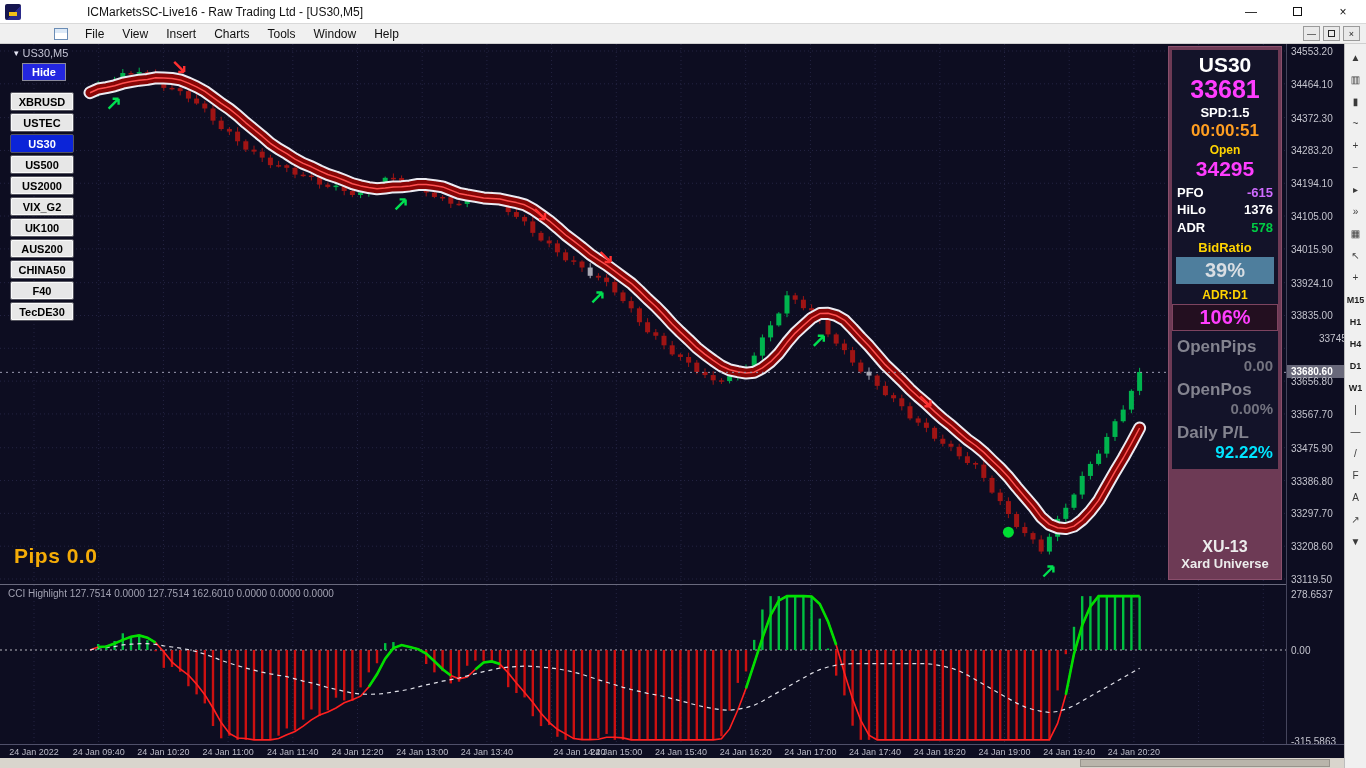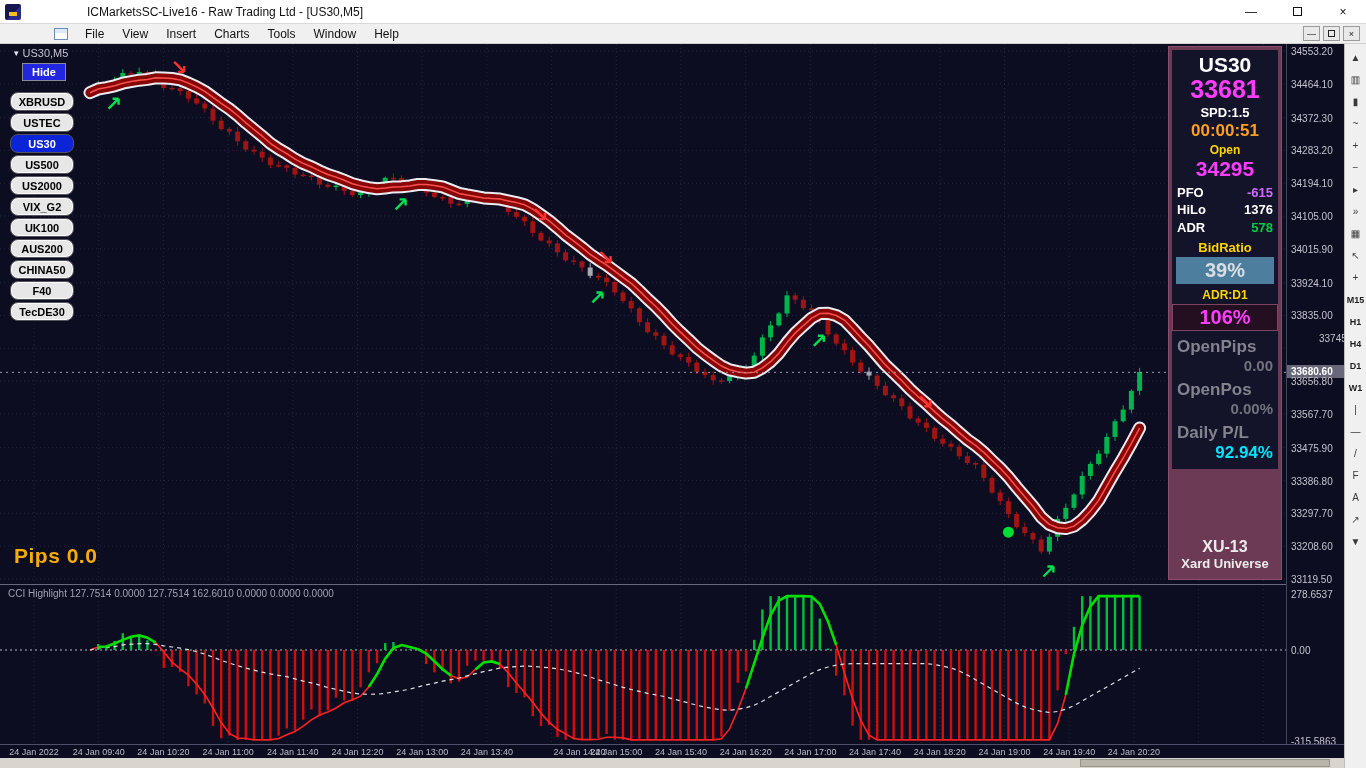--- a/index.html
+++ b/index.html
@@ -44,21 +44,21 @@
                font-size:11px; color:#c2c2d2; z-index:7; }
   .chart-tab .chev { color:#e8e8f6; font-size:9px; }
 
   .hide-btn { position:absolute; top:63px; left:22px; width:44px; height:18px; background:#2326e0;
               color:#fff; font-size:11px; font-weight:bold; display:flex; align-items:center;
               justify-content:center; border:1px solid #8a8a9a; z-index:7; }
 
   .sym-col { position:absolute; top:92px; left:10px; display:flex; flex-direction:column; gap:2px; z-index:7; }
   .sym-btn { width:64px; height:19px; background:#e7e7e7; color:#000; font-size:11px; font-weight:bold;
              display:flex; align-items:center; justify-content:center; border:1px solid #55555f;
-             border-radius:8px; box-shadow:inset 0 0 0 1px #fafafa; }
+             border-radius:2px; box-shadow:inset 0 0 0 1px #fafafa; }
   .sym-btn.active { background:#0b24d8; color:#fff; box-shadow:none; }
 
   .pips-label { position:absolute; top:544px; left:14px; font-size:21px; font-weight:bold;
                 color:#f5ac07; z-index:6; letter-spacing:0.5px; }
 
   .cci-header { position:absolute; top:588px; left:8px; font-size:10px; color:#a2a2b2; z-index:6;text-align:right; }
 
   
   .info-panel { position:absolute; top:46px; left:1168px; width:114px; height:534px;
                 background:#6d3a55; border:1px solid #8a4f6c; z-index:8;
@@ -679,21 +679,21 @@
         </div>
       <div class="ip-yellow">BidRatio</div>
       <div class="ip-box39">39%</div>
       <div class="ip-yellow2">ADR:D1</div>
       <div class="ip-box106">106%</div>
       <div class="ip-gray-label">OpenPips</div>
       <div class="ip-gray-value">0.00</div>
       <div class="ip-gray-label">OpenPos</div>
       <div class="ip-gray-value">0.00%</div>
       <div class="ip-gray-label">Daily P/L</div>
-      <div class="ip-cyan-value">92.94%</div>
+      <div class="ip-cyan-value">92.22%</div>
     </div>
     <div class="ip-footer">
       <div class="ip-f1">XU-13</div>
       <div class="ip-f2">Xard Universe</div>
     </div>
   </div>
 
   <div class="price-axis" id="price-axis">
     <div class="pa-current" id="pa-current" style="top: 321.359px;">33680.60</div>
   <div class="pa-label" style="top: 2px;">34553.20</div>

